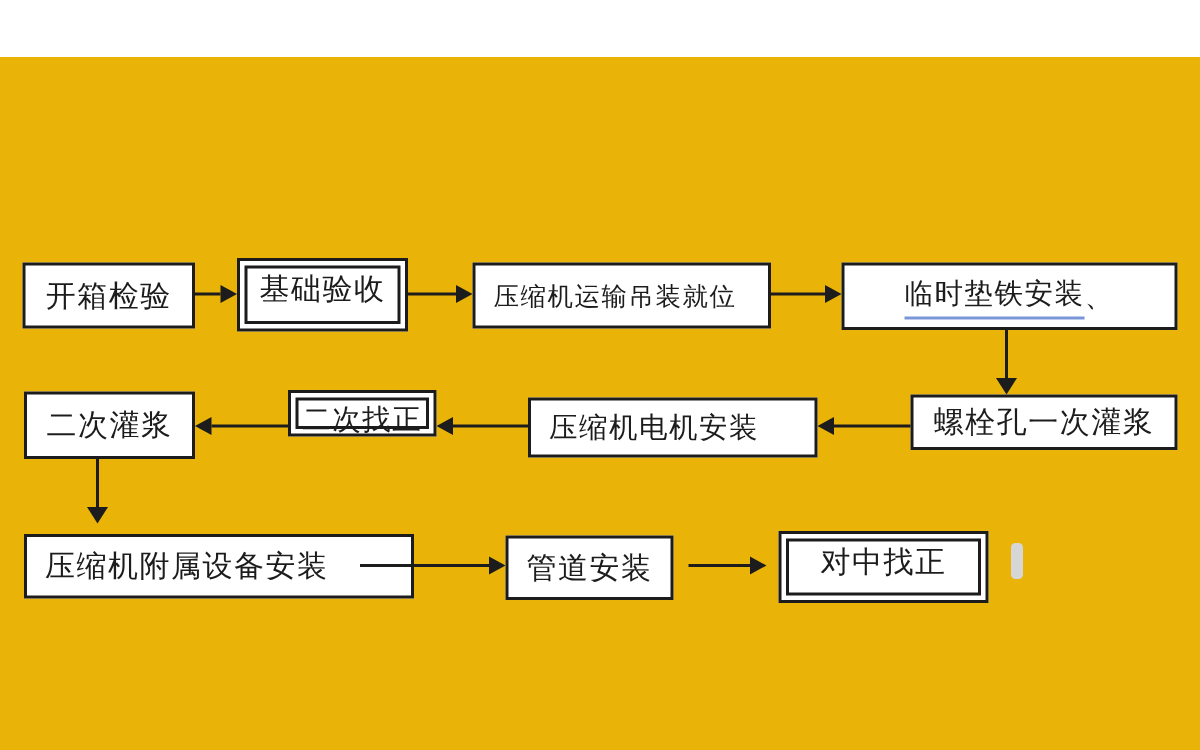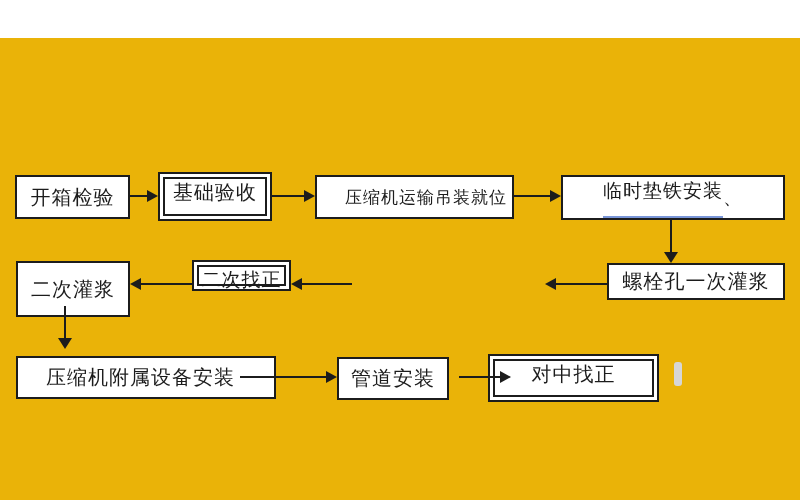--- a/index.html
+++ b/index.html
@@ -24,39 +24,39 @@
     background: #ffffff;
     display: flex;
     align-items: center;
     justify-content: center;
     font-size: 20px;
     letter-spacing: 1px;
     white-space: nowrap;
   }
   .node.left {
     justify-content: flex-start;
-    padding-left: 28px;
+    padding-left: 12px;
   }
   .node.fs17 { font-size: 17px; }
   .node.fs19 { font-size: 19px; }
   .node.double {
     padding: 3px;
   }
   .node.double .inner {
     box-sizing: border-box;
     border: 2px solid #1c1c1c;
     width: 100%;
     height: 100%;
     display: flex;
     align-items: flex-start;
     justify-content: center;
   }
   .u {
     border-bottom: 2px solid #7a96d8;
-    padding-bottom: 12px;
+    padding-bottom: 2px;
   }
   .hline {
     position: absolute;
     height: 2px;
     background: #1c1c1c;
   }
   .vline {
     position: absolute;
     width: 2px;
     background: #1c1c1c;
@@ -109,40 +109,43 @@
 
   <div class="node fs19" style="left:561px;top:137px;width:224px;height:45px">
     <span class="u">临时垫铁安装</span>
       <span>、</span>
   </div>
 
   <div class="node" style="left:607px;top:225px;width:178px;height:37px">
     <span>螺栓孔一次灌浆</span>
   </div>
 
+  <div class="node left fs19" style="left:352px;top:227px;width:193px;height:40px">
+    <span>压缩机电机安装</span>
+  </div>
 
   <div class="node double fs19" style="left:192px;top:222px;width:99px;height:31px">
     <div class="inner">
       <span>二次找正</span>
     </div>
   </div>
 
-  <div class="node" style="left:16px;top:223px;width:114px;height:56px">
+  <div class="node" style="left:16px;top:223px;width:114px;height:45px">
     <span>二次灌浆</span>
   </div>
 
   <div class="node left" style="left:16px;top:318px;width:260px;height:43px">
     <span>压缩机附属设备安装</span>
   </div>
 
   <div class="node" style="left:337px;top:319px;width:112px;height:43px">
     <span>管道安装</span>
   </div>
 
-  <div class="node double" style="left:488px;top:316px;width:171px;height:48px">
+  <div class="node double" style="left:519px;top:316px;width:140px;height:48px">
     <div class="inner">
       <span>对中找正</span>
     </div>
   </div>
   <div class="artifact" style="left:674px;top:324px;width:8px;height:24px"></div>
 
   <div class="hline" style="left:130px;top:157px;width:17px"></div>
   <div class="ah-right" style="left:147px;top:152px"></div>
 
   <div class="hline" style="left:272px;top:157px;width:32px"></div>

